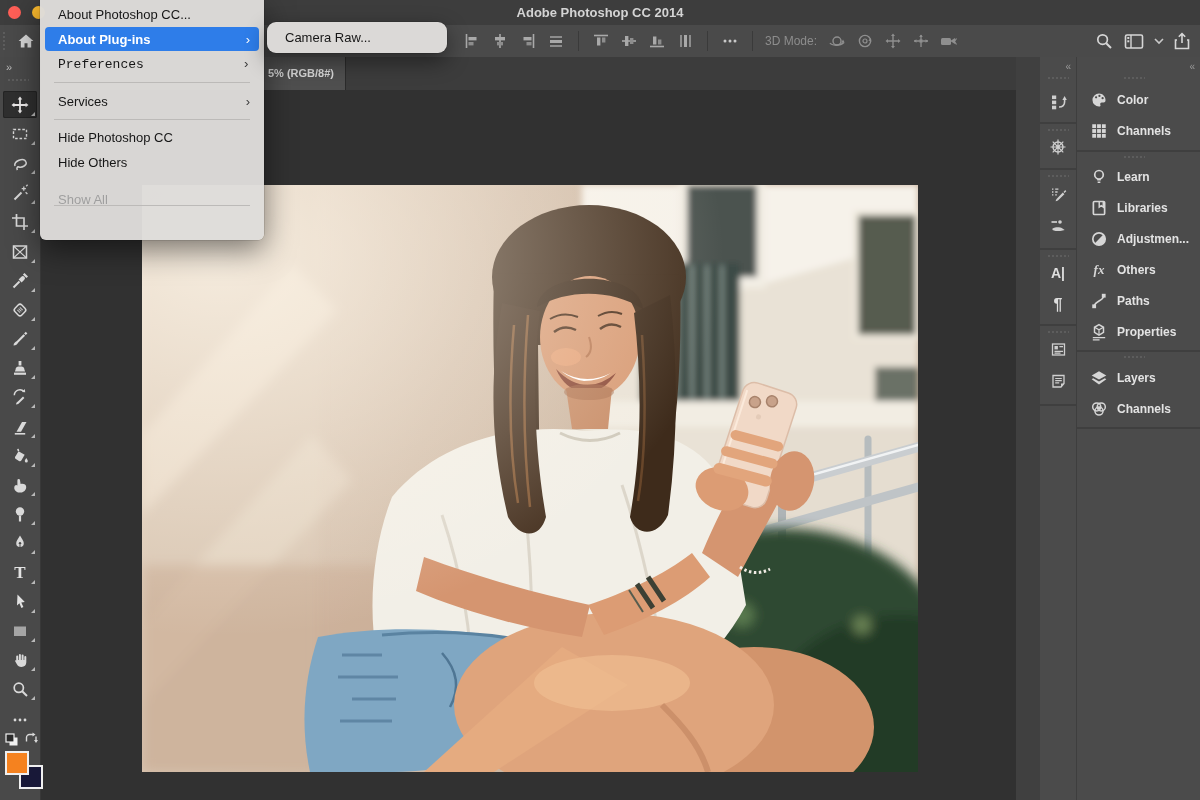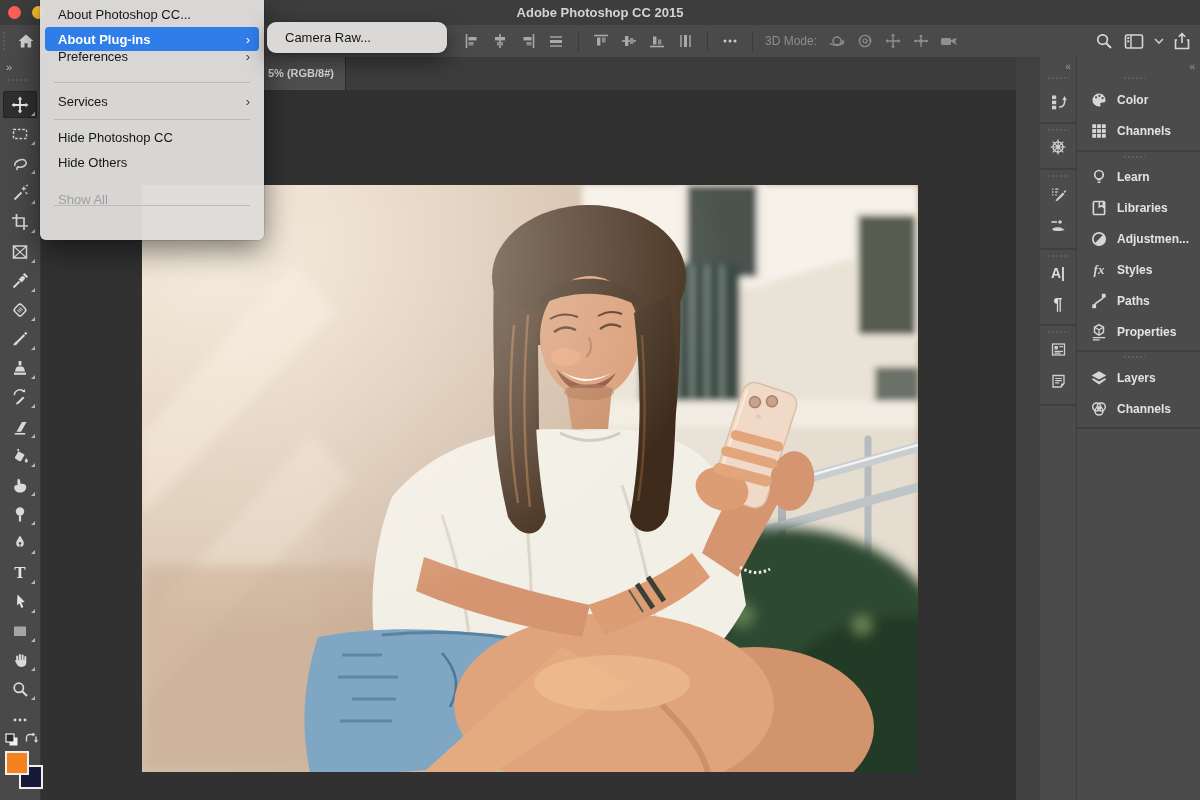--- a/index.html
+++ b/index.html
@@ -71,21 +71,21 @@
   svg{display:block;}
 </style>
 </head>
 <body>
 
 <div id="app">
 
   <div class="abs" id="titlebar">
     <div class="tl" style="left:8px;background:#ff5f57;"></div>
     <div class="tl" style="left:32px;background:#febc2e;"></div>
-    <div id="title">Adobe Photoshop CC 2015</div>
+    <div id="title">Adobe Photoshop CC 2014</div>
   </div>
 
   <div class="abs row" id="optbar">
     <div class="gripv" style="margin-left:2px;"></div>
     <div class="opticon" style="margin-left:6px;">
       <svg width="18" height="18" viewBox="0 0 18 18">
         <path d="M9 2.6l7.4 6.3h-2.2v6.5h-3.7v-4.2H7.5v4.2H3.8V8.9H1.6z" fill="#d6d6d6"></path>
       </svg>
     </div>
 
@@ -631,21 +631,21 @@
         <circle cx="8" cy="8" r="5.5" fill="none" stroke="#d6d6d6" stroke-width="1.5"></circle>
         <path d="M4.1 11.9A5.5 5.5 0 0 0 11.9 4.1z" fill="#d6d6d6"></path>
       </svg>
         </span>
       <span class="plabel">Adjustmen...</span>
     </div>
     <div class="prow" style="top:197px;">
       <span class="pic">
           <span style="font-style:italic;font-weight:bold;font-size:13px;color:#d6d6d6;font-family:'Liberation Serif',serif;">fx</span>
         </span>
-      <span class="plabel">Styles</span>
+      <span class="plabel">Others</span>
     </div>
     <div class="prow" style="top:228px;">
       <span class="pic">
           <svg width="18" height="18" viewBox="0 0 16 16">
         <path d="M4 12.5C4 8 12 8 12 3.5" fill="none" stroke="#d6d6d6" stroke-width="1.4"></path>
         <rect x="2" y="11" width="3.4" height="3.4" fill="#d6d6d6"></rect>
         <rect x="10.5" y="1.6" width="3.4" height="3.4" fill="#d6d6d6"></rect>
       </svg>
         </span>
       <span class="plabel">Paths</span>
@@ -687,21 +687,21 @@
   </div>
 
   <div class="abs" id="menu">
     <div class="mitem" style="top:2px;">
       <span class="mlabel">About Photoshop CC...</span>
     </div>
     <div class="mitem hl" style="top:27px;">
       <span class="mlabel" style="font-weight:bold;">About Plug-ins</span>
       <span class="marrow">›</span>
     </div>
-    <div class="mitem" style="top:44px;">
+    <div class="mitem" style="top:52px;font-family:Liberation Mono, monospace;">
       <span class="mlabel">Preferences</span>
       <span class="marrow">›</span>
     </div>
     <div class="msep" style="top:82px;"></div>
     <div class="mitem" style="top:89px;">
       <span class="mlabel">Services</span>
       <span class="marrow">›</span>
     </div>
     <div class="msep" style="top:119px;"></div>
     <div class="mitem" style="top:150px;">

